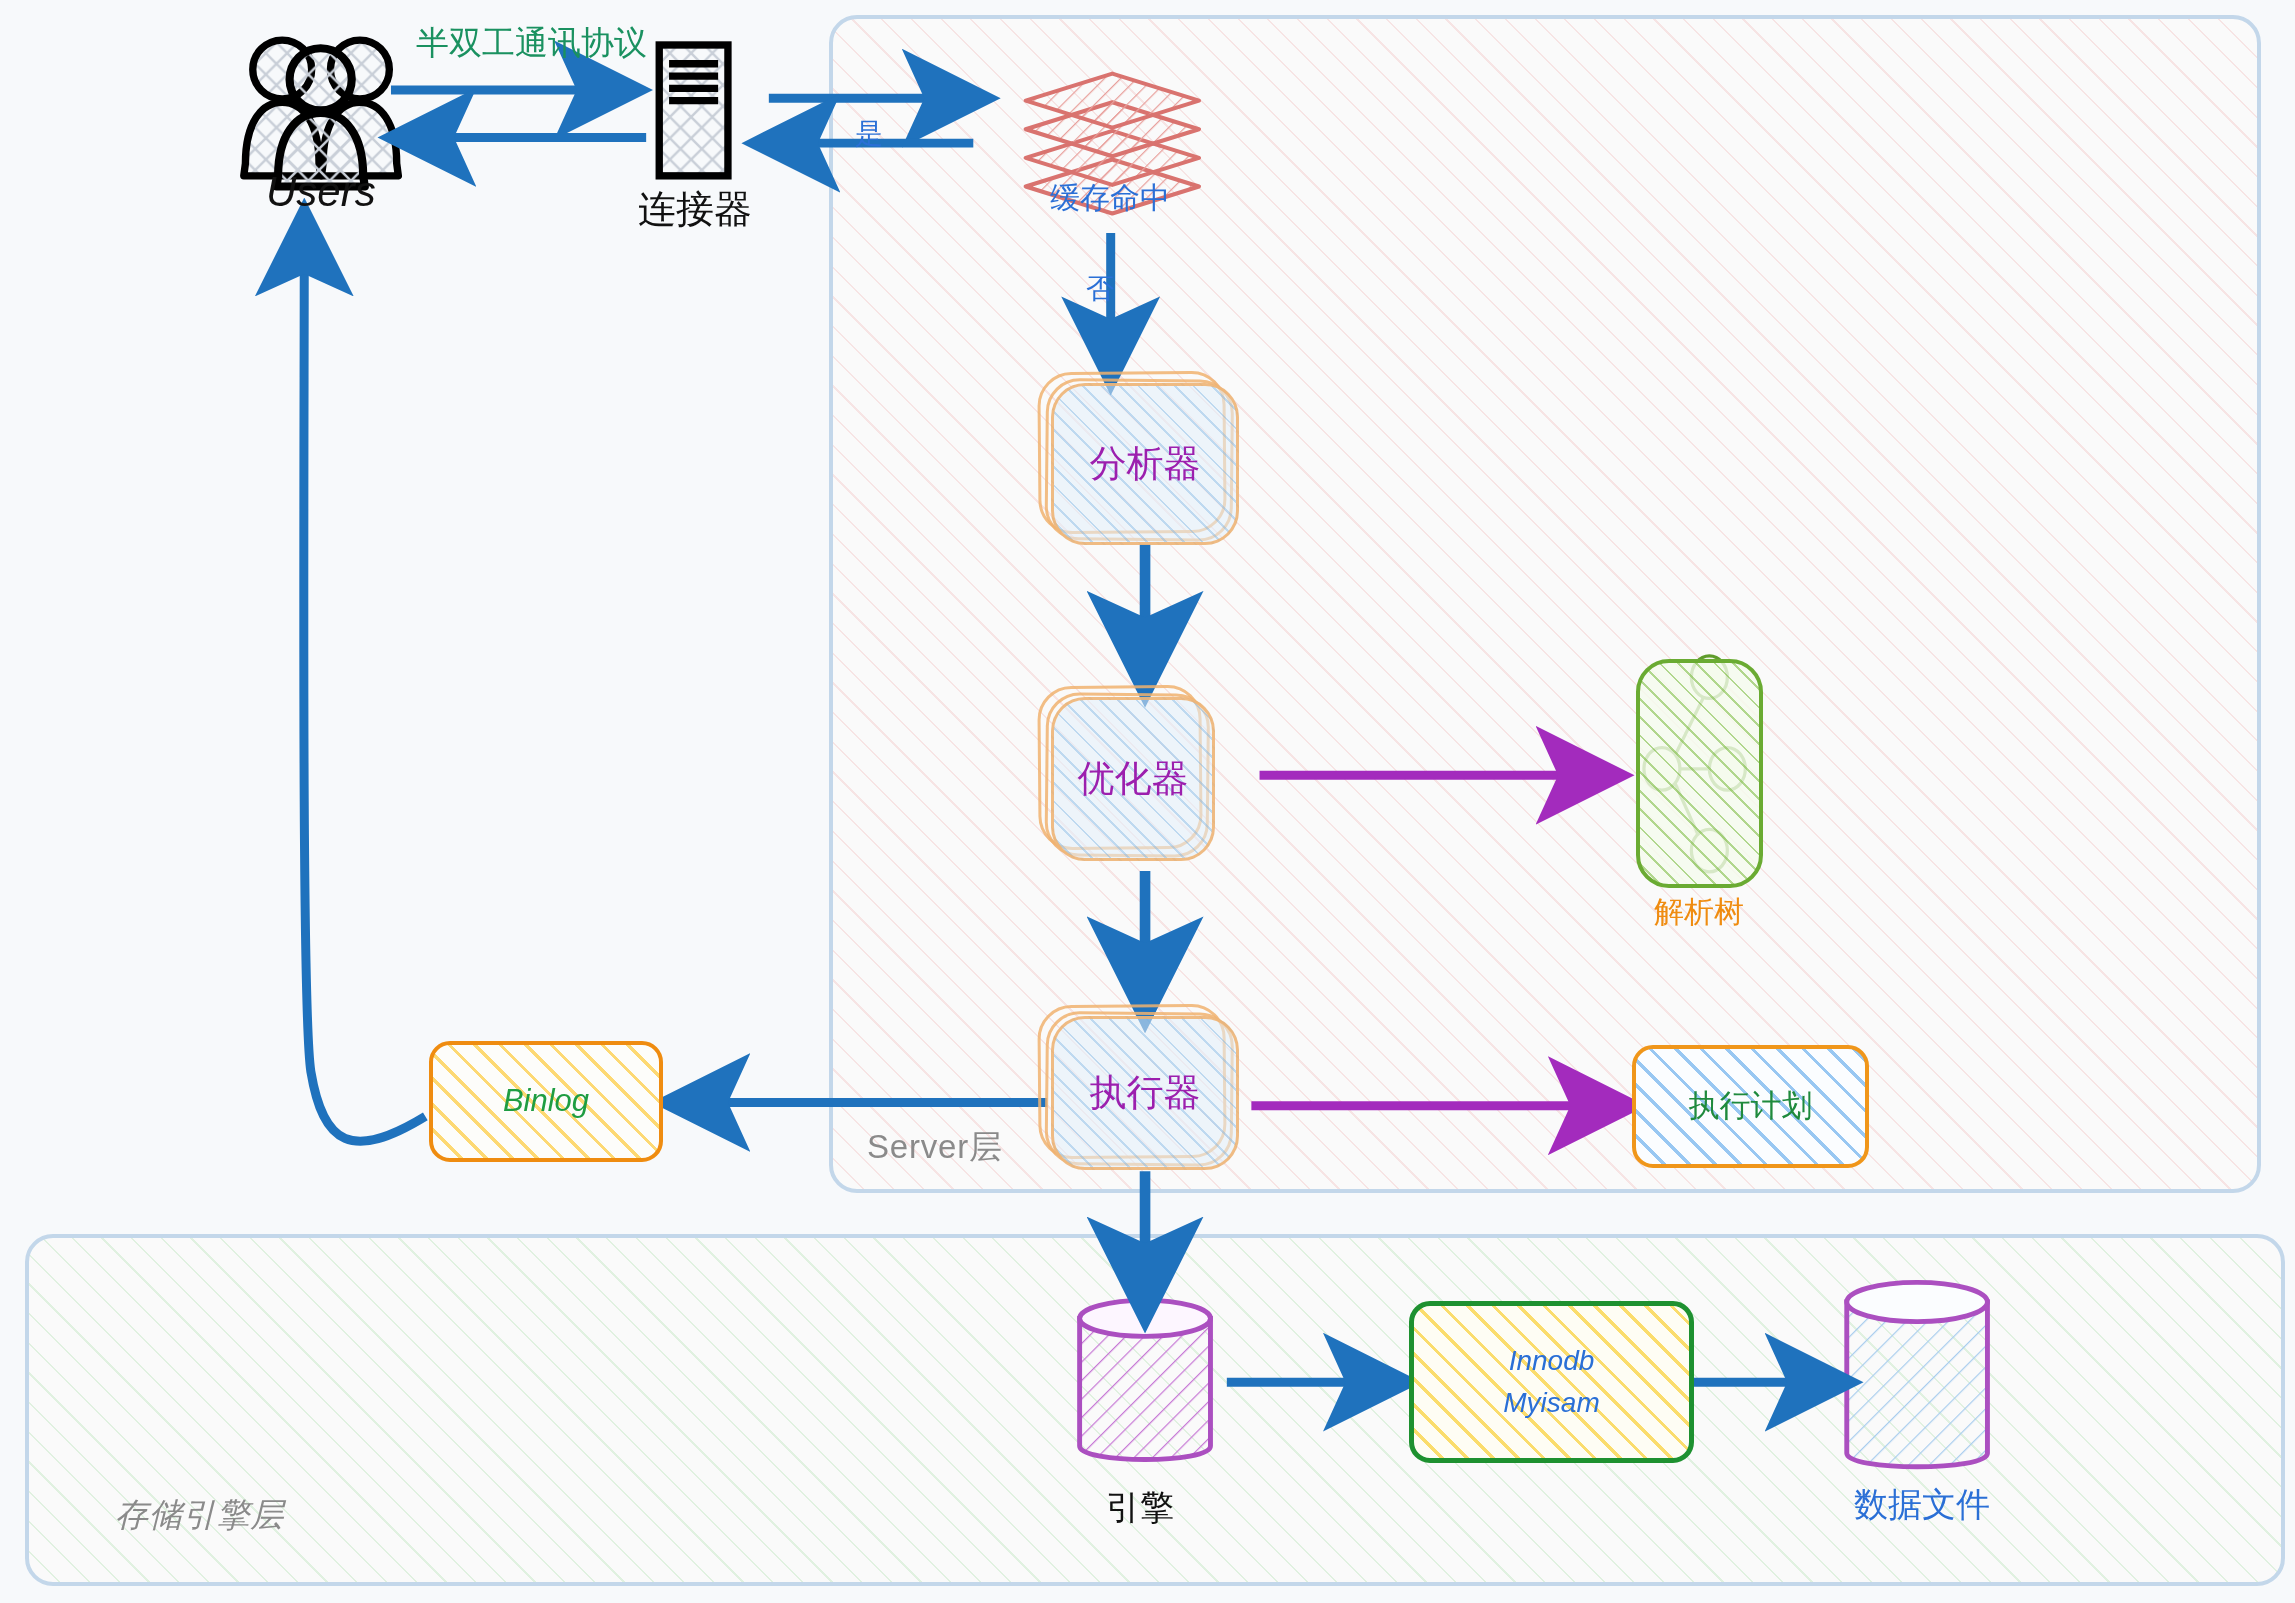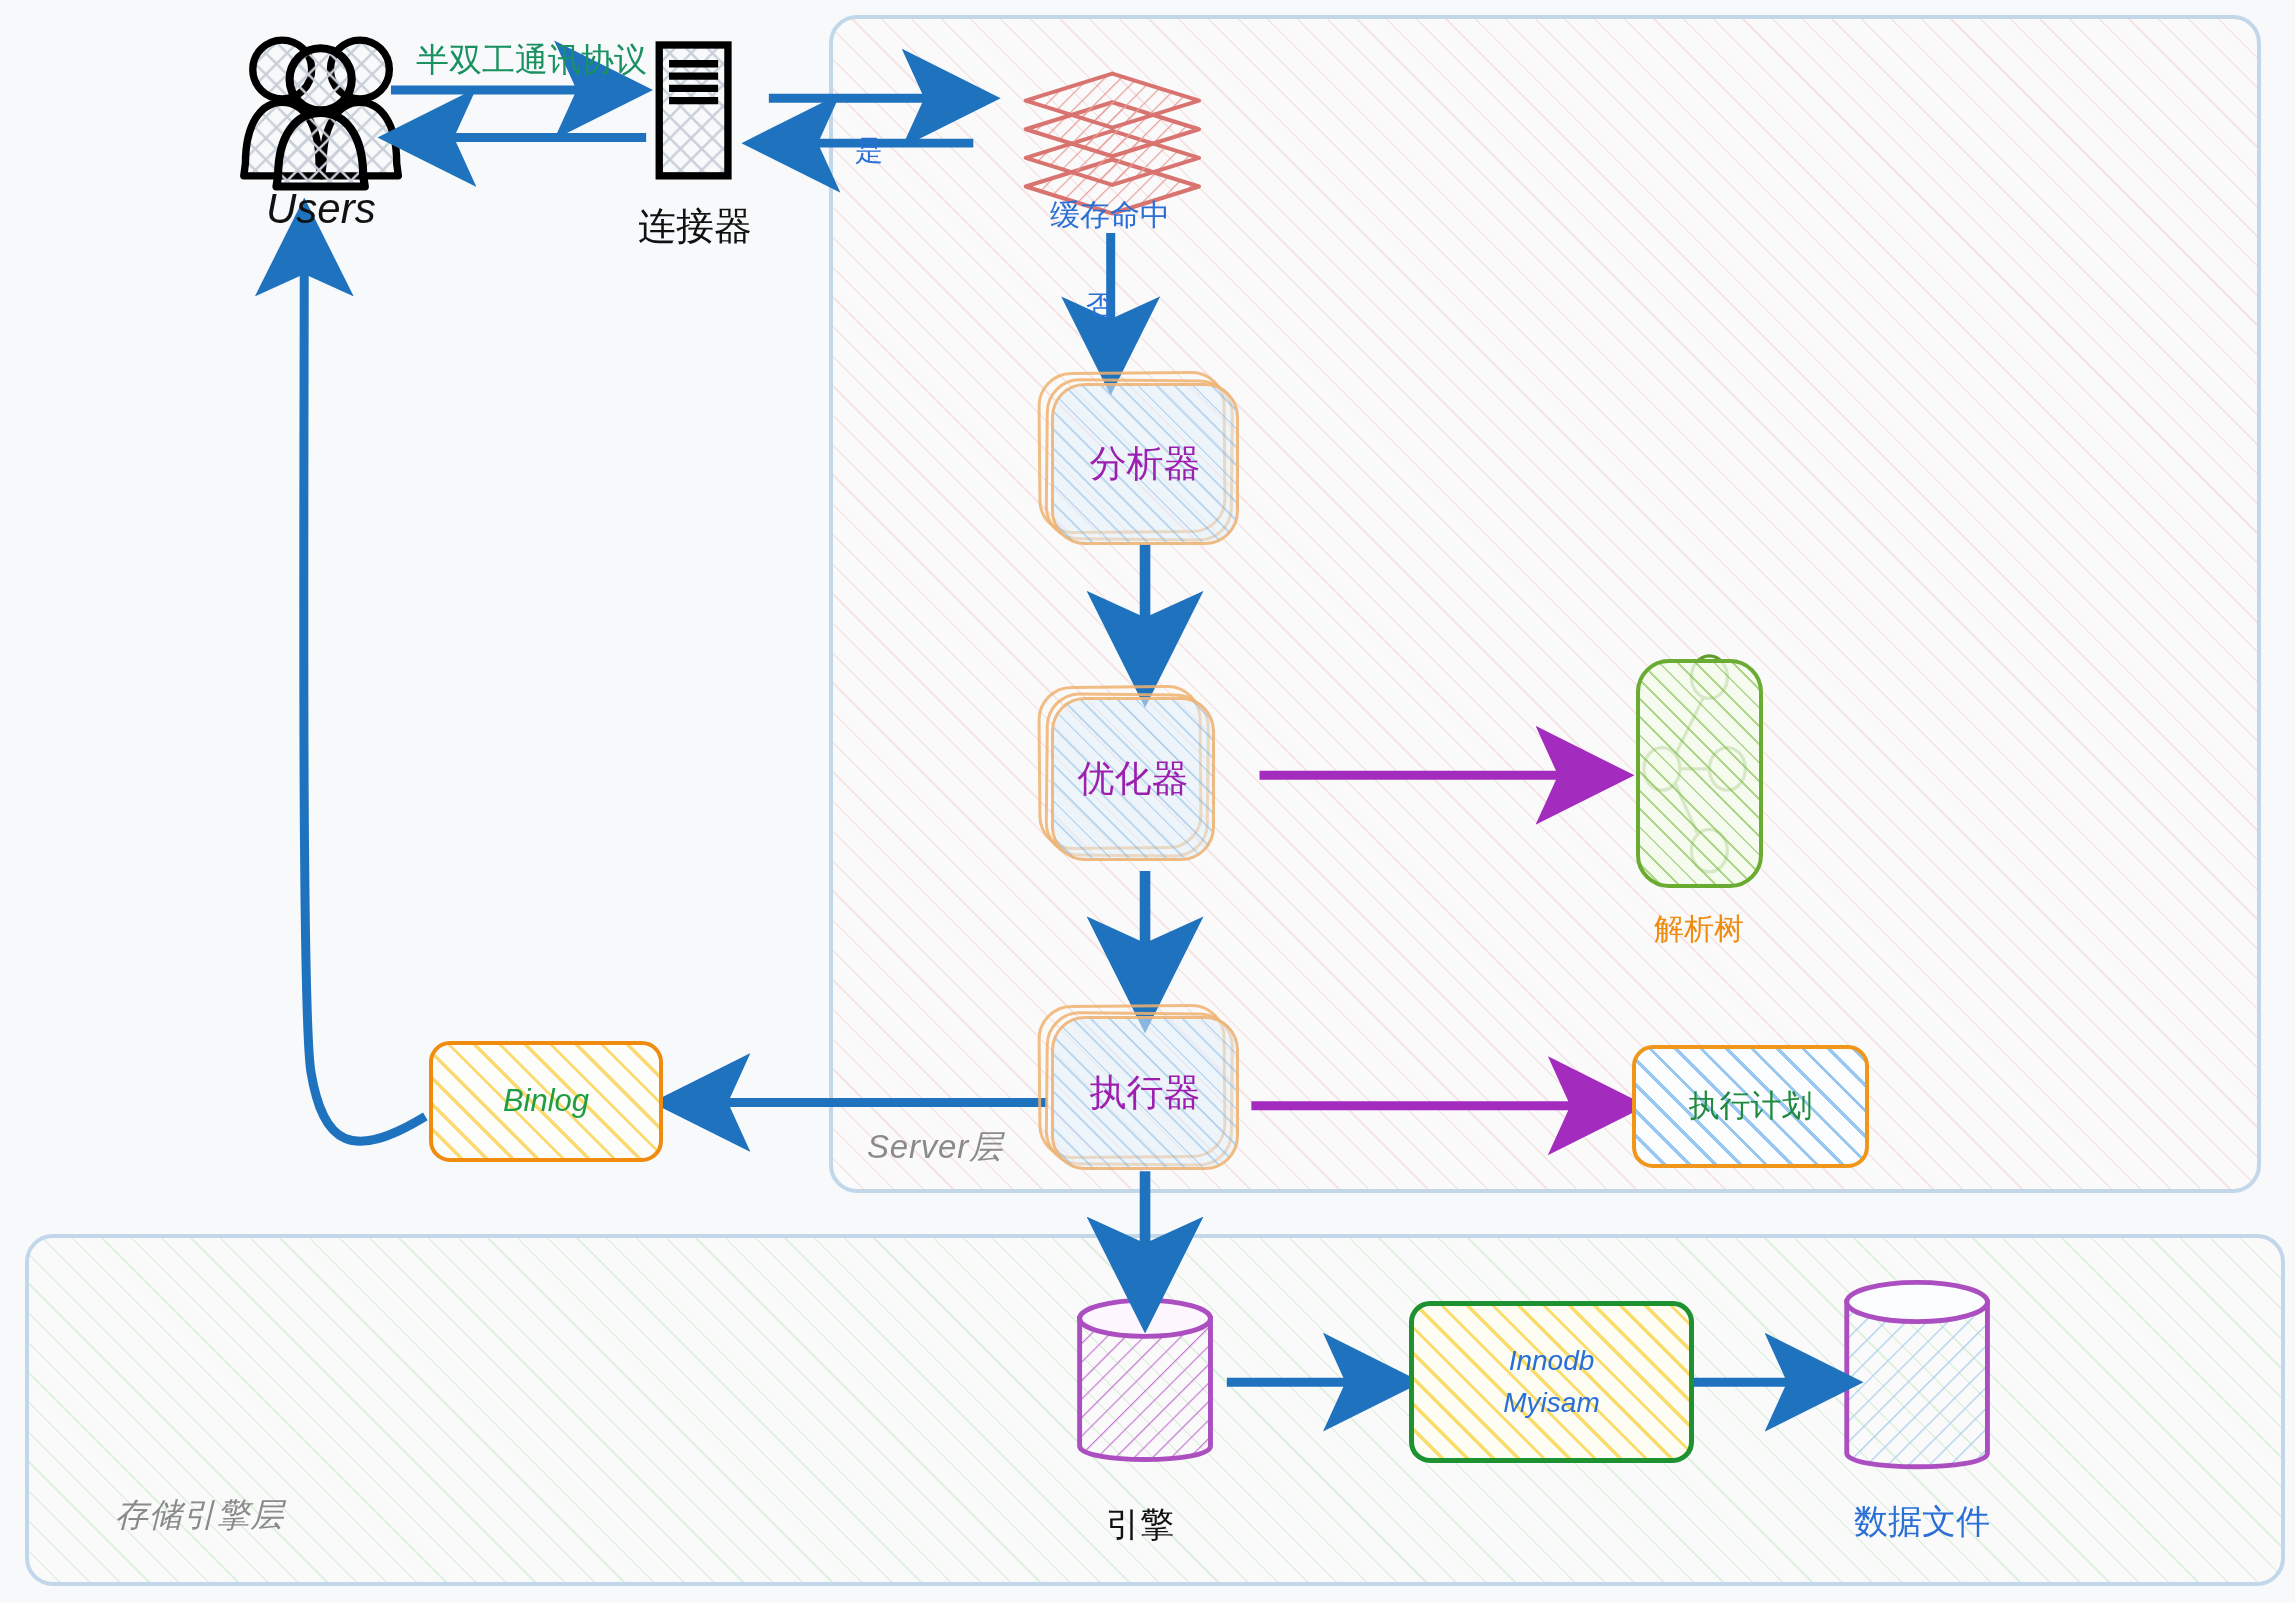--- a/index.html
+++ b/index.html
@@ -33,29 +33,27 @@
         rgba(150,215,150,.26) 0 1.6px,
         rgba(255,255,255,0) 1.6px 21px),
       #fafafa;
   }
   .layer-label{
     position:absolute;
     color:#8a8a8a;
     font-size:33px;
     letter-spacing:0.8px;
     white-space:nowrap;
-    font-style:italic;
   }
 
   
   .node-label{
     position:absolute;
     white-space:nowrap;
     font-size:31px;
-    margin-top:17px;
   }
 
   
   .sketch-node{ position:absolute; }
   .sketch-node .sh{
     position:absolute;inset:0;
     border:3.3px solid rgba(240,178,110,.85);
     border-radius:34px;
     box-sizing:border-box;
   }

